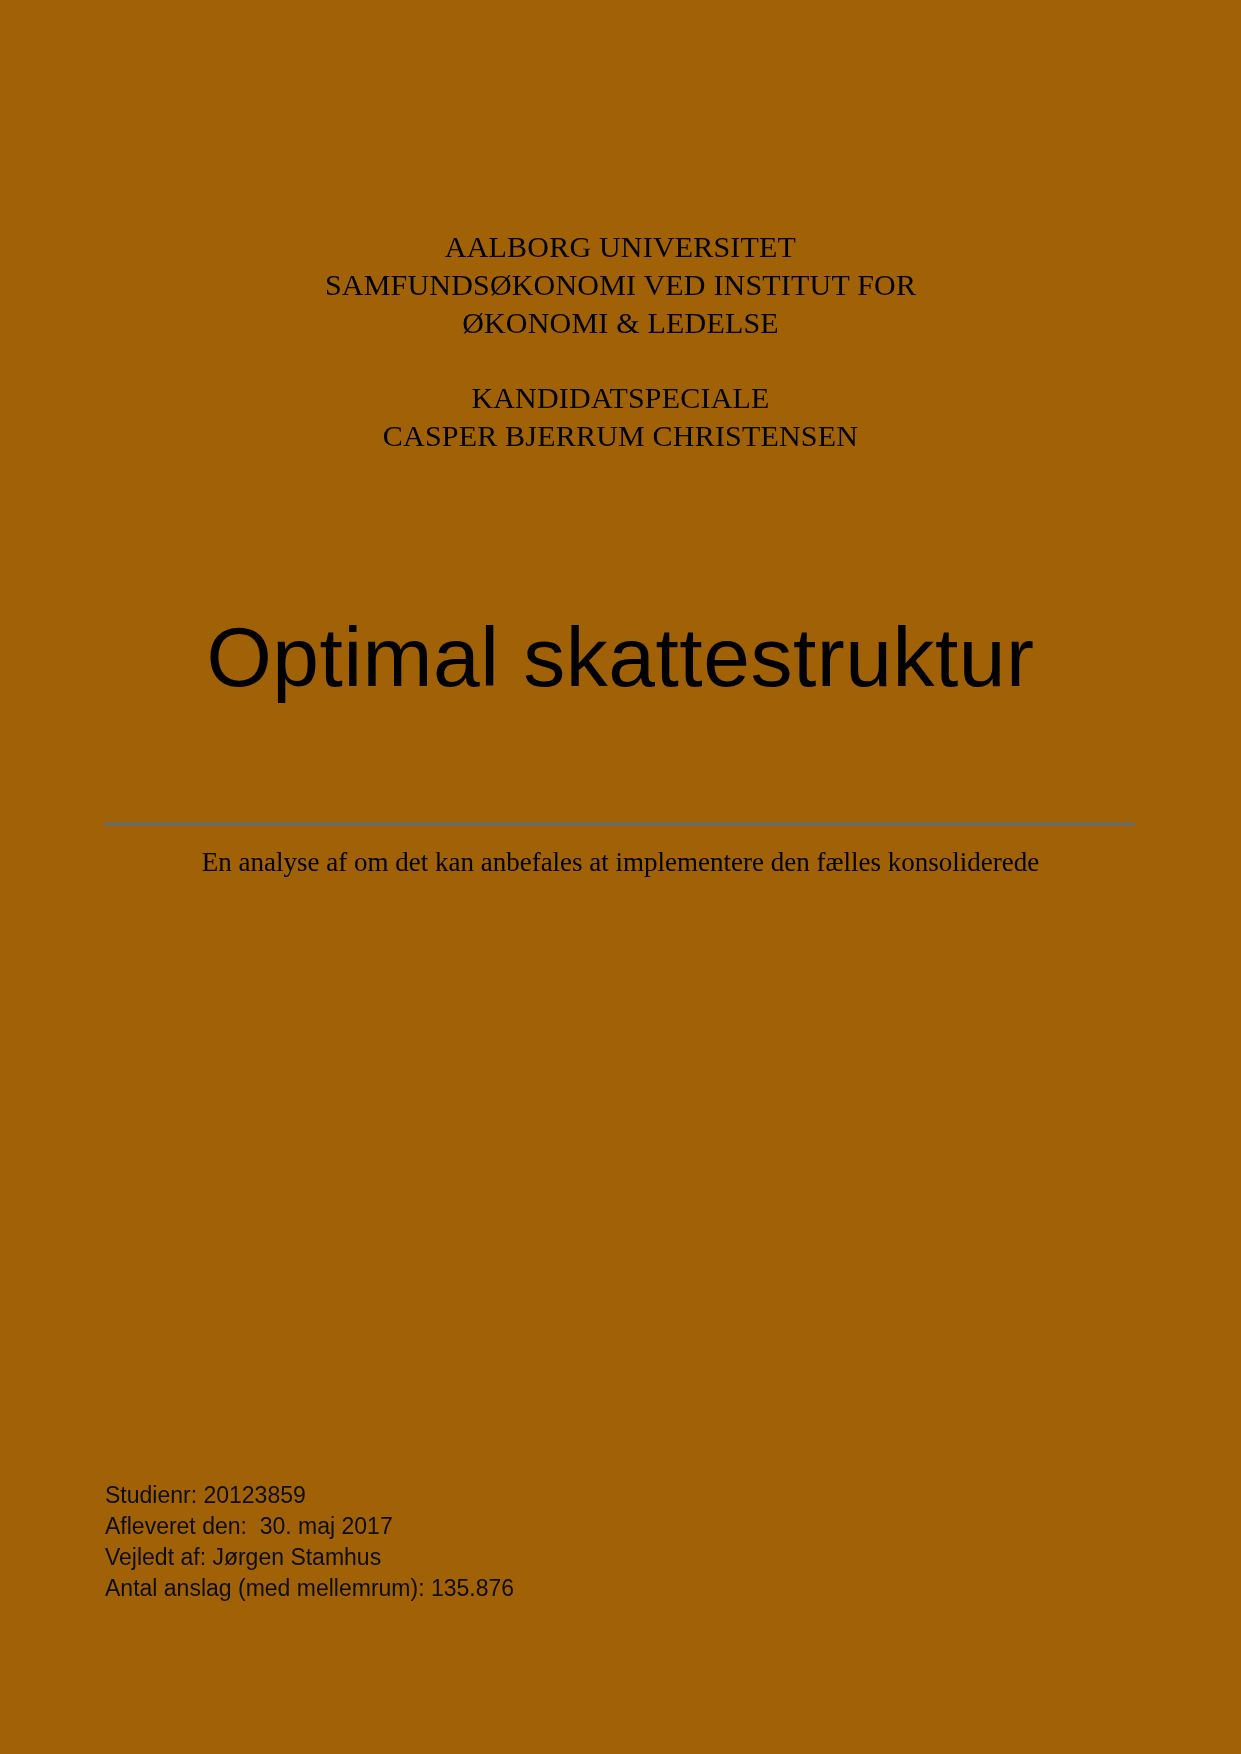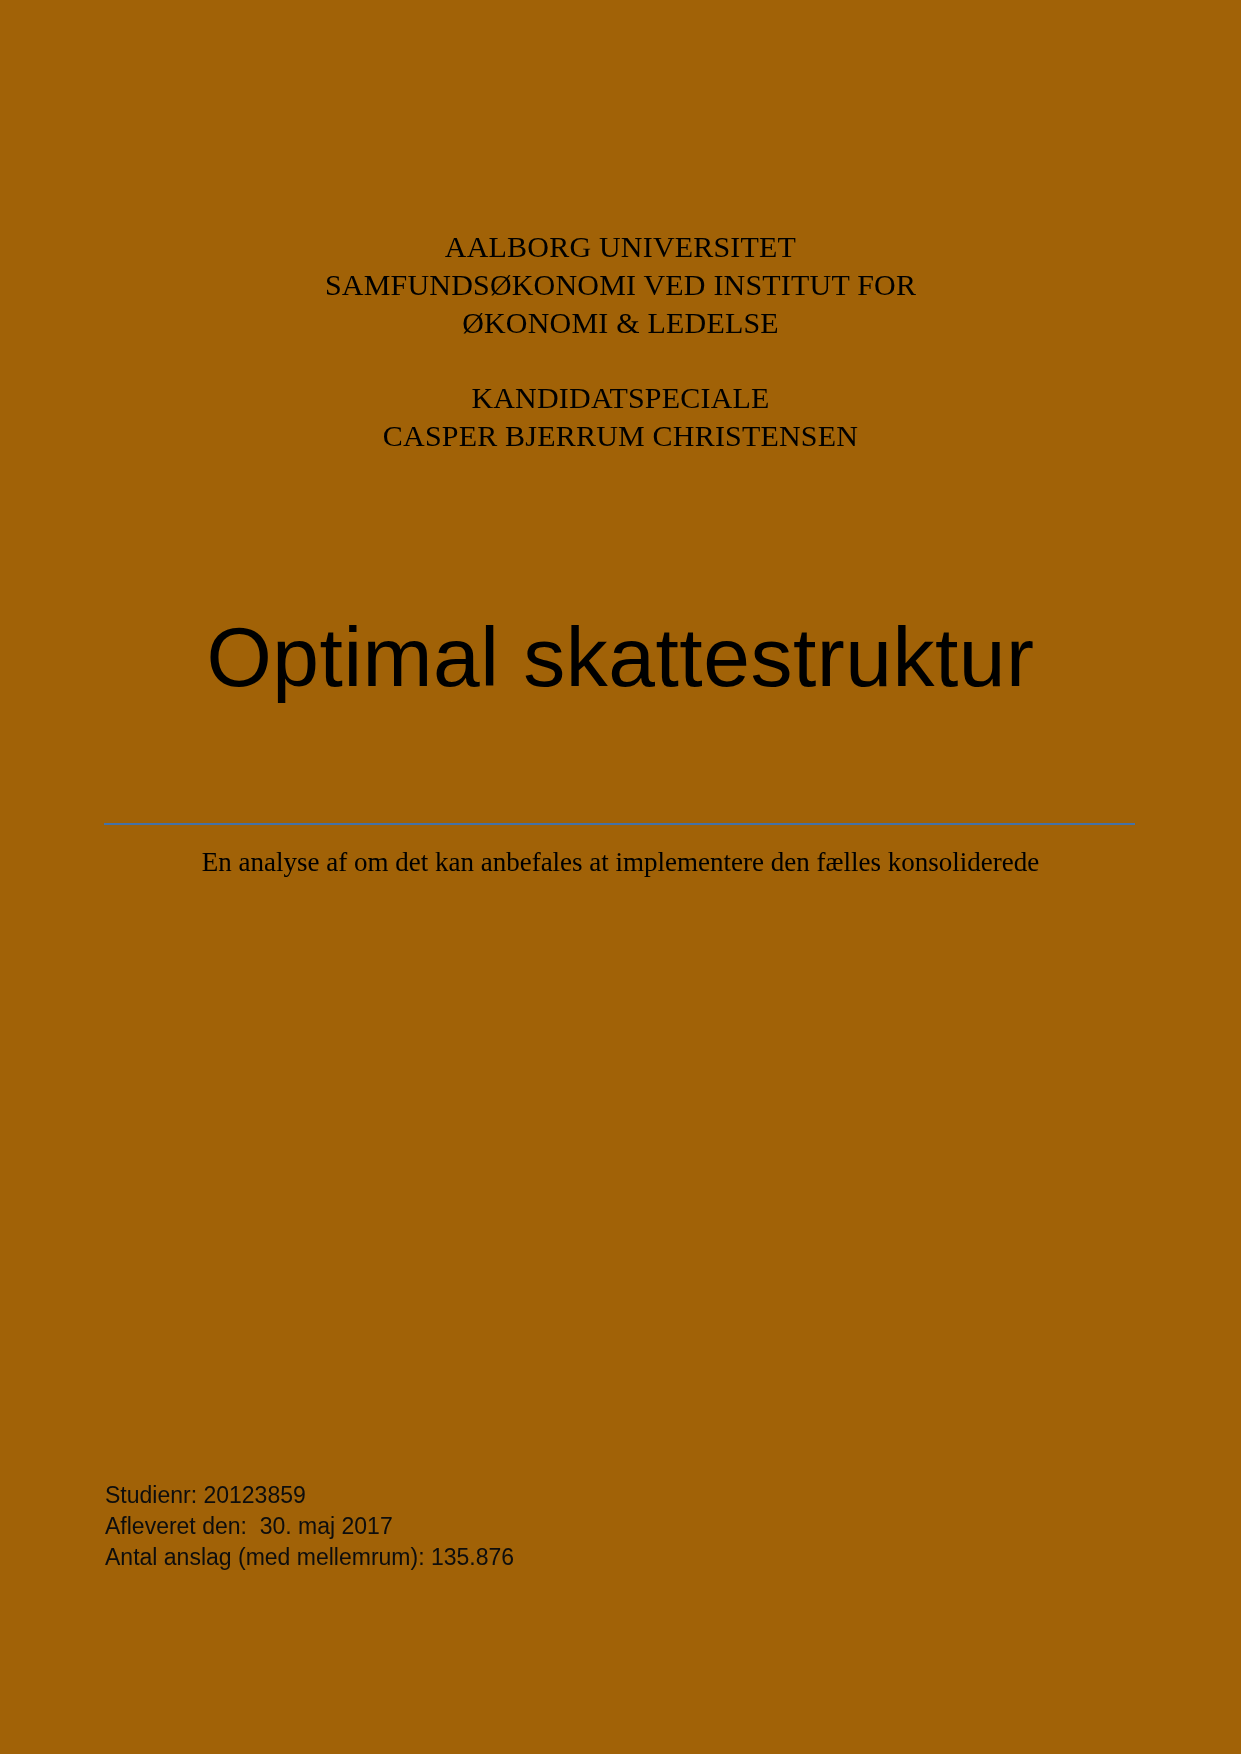--- a/index.html
+++ b/index.html
@@ -120,16 +120,17 @@
 
   <div class="divider"></div>
 
   <div class="subtitle-wrap">
     <p class="subtitle">En analyse af om det kan anbefales at implementere den fælles konsoliderede</p>
   </div>
 
   <div class="footer-block">
     <div class="footer-line">Studienr: 20123859</div>
     <div class="footer-line">Afleveret den:  30. maj 2017</div>
+    <div class="footer-line">Vejledt af: Jørgen Stamhus</div>
     <div class="footer-line">Antal anslag (med mellemrum): 135.876</div>
   </div>
 
 </div>
 
 </body></html>

